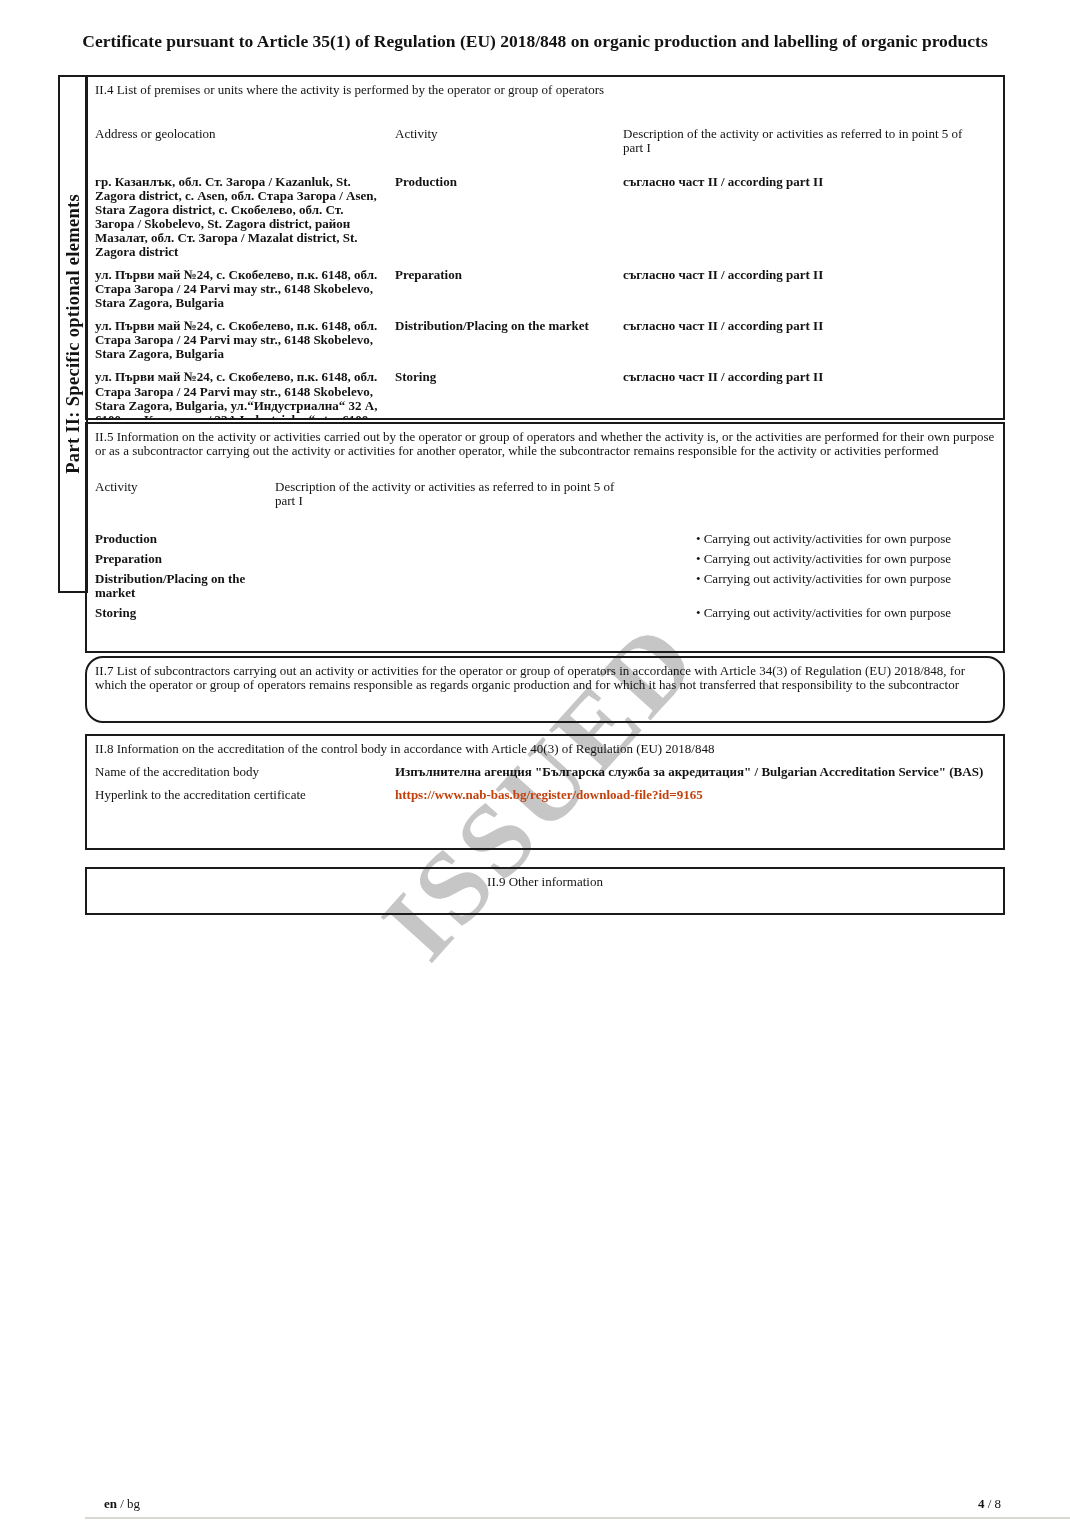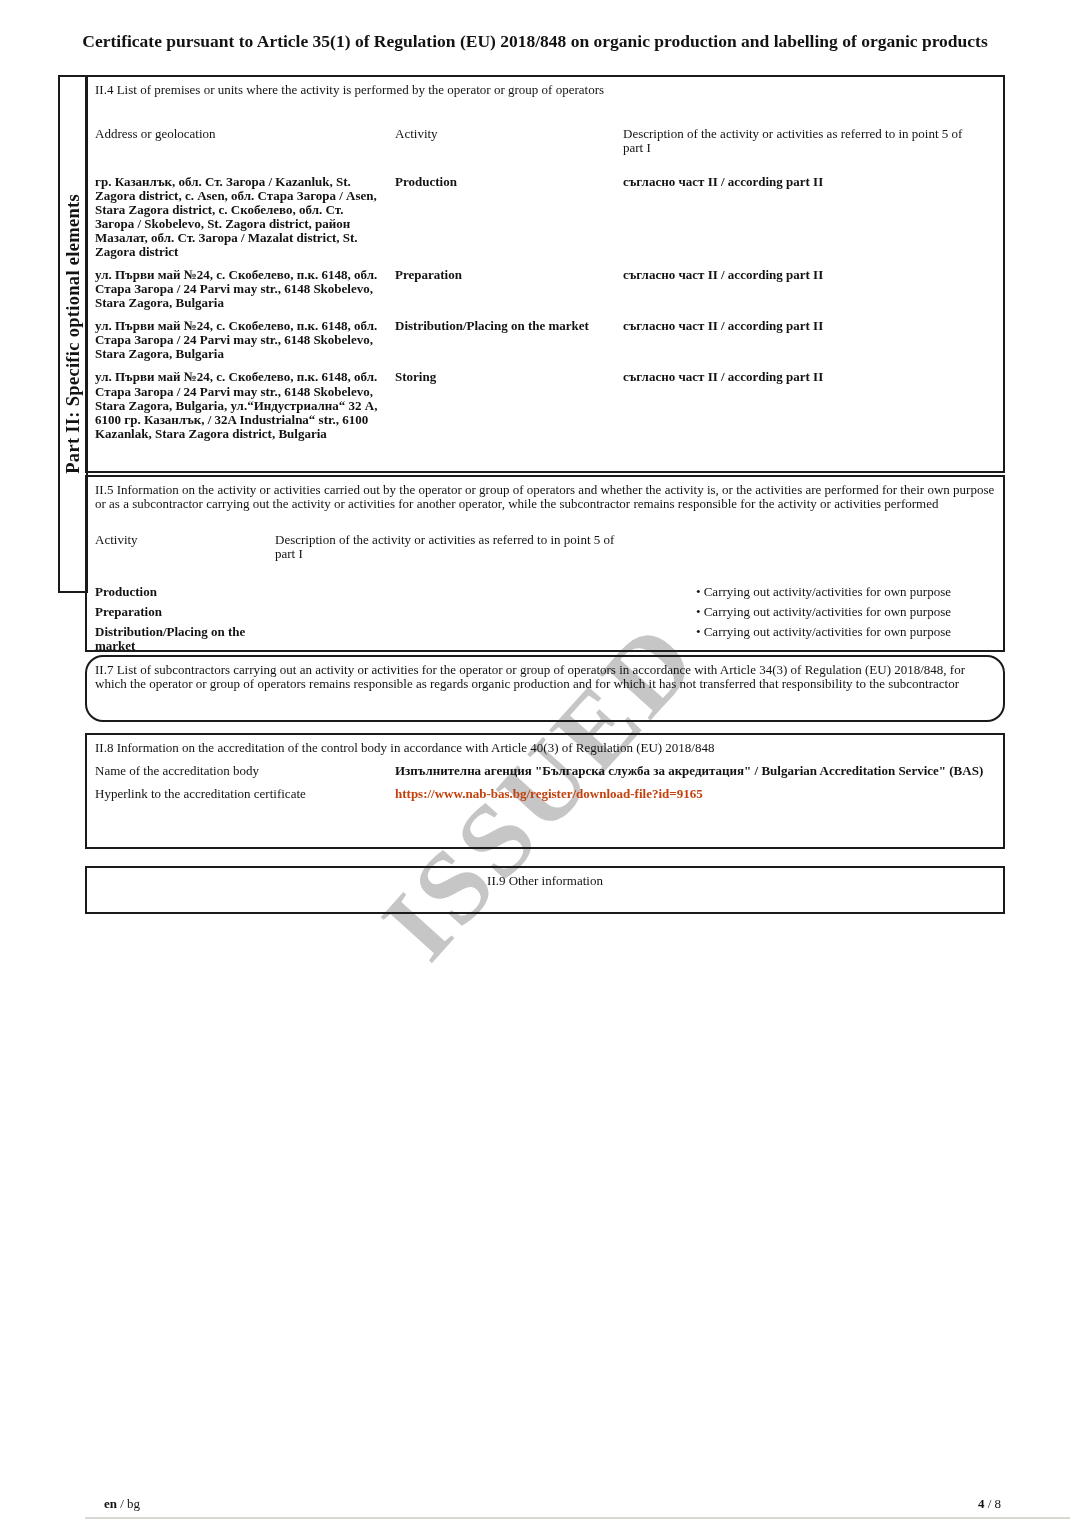--- a/index.html
+++ b/index.html
@@ -24,22 +24,22 @@
   }
   .sidebar-label{
     writing-mode:vertical-rl;transform:rotate(180deg);
     font-weight:bold;font-size:18.5px;white-space:nowrap;letter-spacing:0.3px;
   }
   .main{position:absolute;left:85px;top:75px;width:920px;z-index:2;}
   .box{
     border:2px solid #1a1a1a;box-sizing:border-box;background:transparent;
     padding:6px 8px;overflow:hidden;font-size:13px;line-height:1.08;
   }
-  .box-ii4{height:398px;margin-bottom:2px;}
-  .box-ii5{height:177px;margin-bottom:3px;}
+  .box-ii4{height:345px;margin-bottom:2px;}
+  .box-ii5{height:231px;margin-bottom:3px;}
   .box-ii6{height:59px;margin-bottom:3px;}
   .box-ii7{height:67px;margin-bottom:11px;border-radius:18px;}
   .box-ii8{height:116px;margin-bottom:17px;}
   .box-ii9{height:48px;text-align:center;}
   .t-row{display:grid;grid-template-columns:300px 228px 1fr;margin-bottom:9px;}
   .t-row > div{padding-right:14px;}
   .t-head{margin-top:30px;margin-bottom:20px;}
   .t-head .desc-head{max-width:372px;}
   .cell-strong{font-weight:bold;}
   .t5-head{display:grid;grid-template-columns:180px 1fr;margin-top:22px;}

